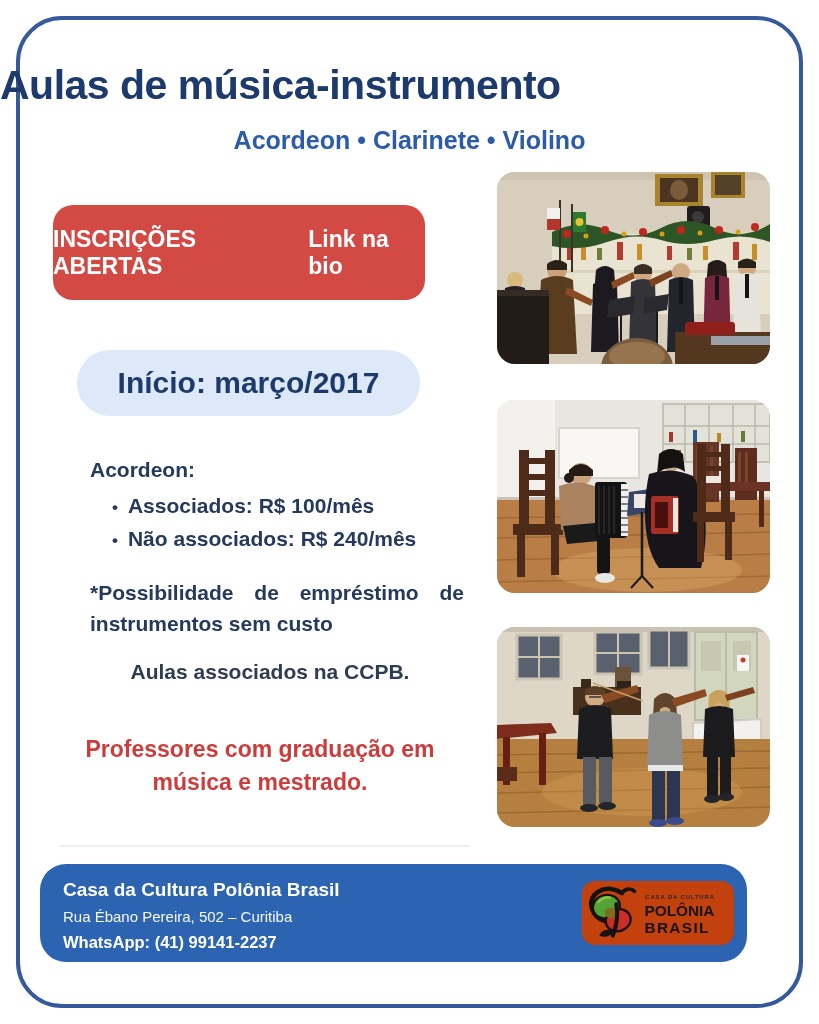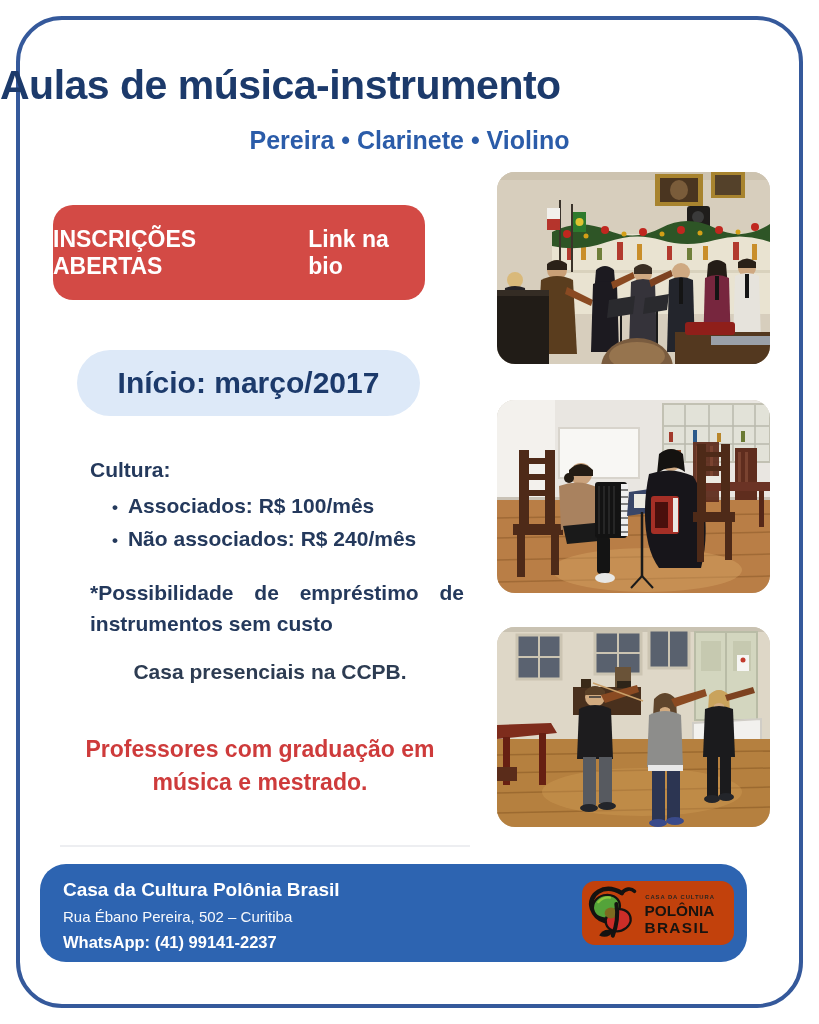--- a/index.html
+++ b/index.html
@@ -71,47 +71,47 @@
   }
   .logo-box svg{display:block;width:100%;height:100%;}
 </style>
 </head>
 <body>
 
 <div class="poster">
   <div class="frame"></div>
 
   <h1 class="title">Aulas de música-instrumento</h1>
-  <div class="subtitle">Pereira • Clarinete • Violino</div>
+  <div class="subtitle">Acordeon • Clarinete • Violino</div>
 
   <div class="badge-red">
     <div>INSCRIÇÕES ABERTAS</div>
     <div>Link na bio</div>
   </div>
 
   <div class="pill-start">
     <span>Início: março/2017</span>
   </div>
 
   <div class="pricing">
-    <div class="pricing-heading">Cultura:</div>
+    <div class="pricing-heading">Acordeon:</div>
     <ul>
       <li>
         <span class="bullet">•</span>
         <span>Associados: R$ 100/mês</span>
       </li>
       <li>
         <span class="bullet">•</span>
         <span>Não associados: R$ 240/mês</span>
       </li>
     </ul>
     <p class="note">*Possibilidade de empréstimo de instrumentos sem custo</p>
   </div>
 
-  <div class="inperson">Casa presenciais na CCPB.</div>
+  <div class="inperson">Aulas associados na CCPB.</div>
   <div class="teachers">Professores com graduação em música e mestrado.</div>
 
   <figure class="photo photo1" aria-label="Grupo de músicos com violinos e clarinetes se apresentando no salão da CCPB">
     <svg viewBox="0 0 273 192" preserveAspectRatio="none">
       <rect x="0" y="0" width="273" height="192" fill="#d7cebd"></rect>
       <rect x="0" y="0" width="273" height="8" fill="#cdc3b0"></rect>
 
       <rect x="158" y="2" width="48" height="32" fill="#a8842f"></rect>
       <rect x="163" y="6" width="38" height="24" fill="#4a3520"></rect>
       <ellipse cx="182" cy="18" rx="9" ry="10" fill="#7a5c3a"></ellipse>

